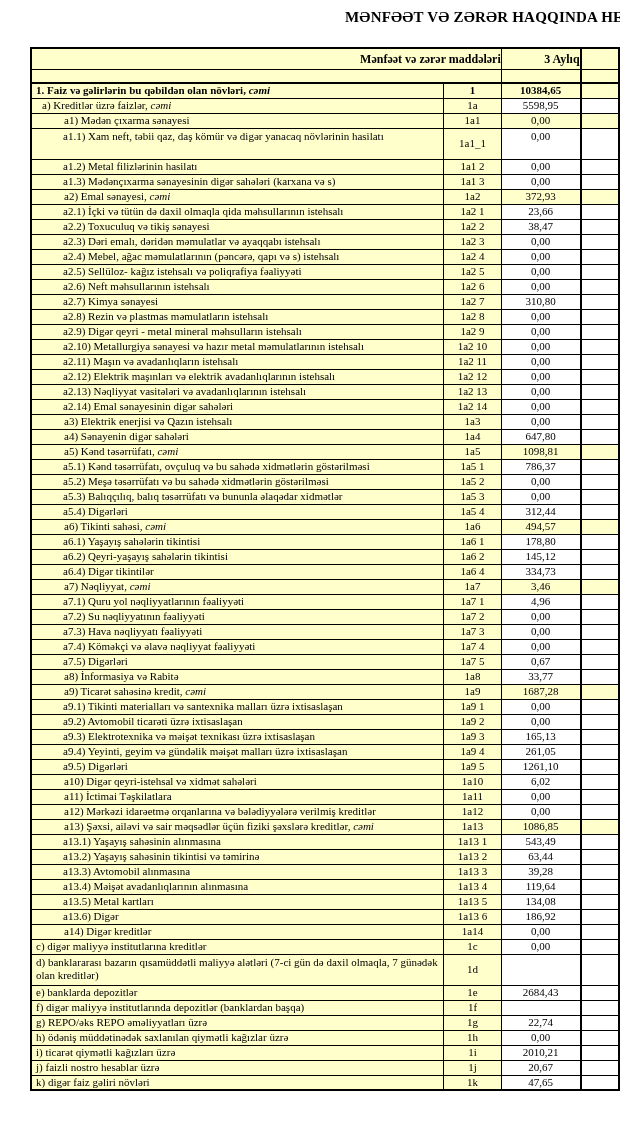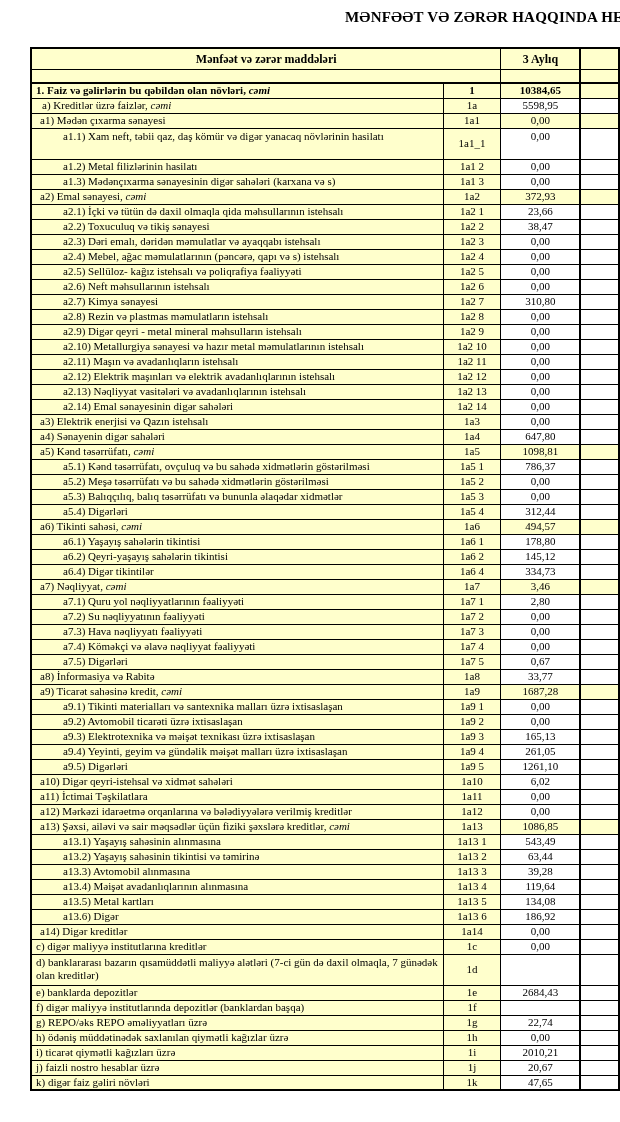--- a/index.html
+++ b/index.html
@@ -17,41 +17,41 @@
     border-collapse:collapse;table-layout:fixed;
     border:2px solid var(--border,#000);
   }
   th,td{
     border:1px solid var(--border,#000);
     font-size:11px;line-height:13px;padding:0;overflow:hidden;
     vertical-align:middle;
   }
   .hdr th{
     height:20px;background:var(--cell-yellow,#ffffcc);
-    font-size:12px;font-weight:bold;text-align:center;
+    font-size:12px;font-weight:bold;text-align:right;
   }
   .spacer td{height:12px;background:var(--cell-yellow,#ffffcc)}
   tbody tr{height:15px}
   tbody tr.tall{height:31px}
   tbody tr:first-child td{border-top:2px solid var(--border,#000)}
   td.lbl{
     background:var(--cell-yellow,#ffffcc);text-align:left;white-space:nowrap;
   }
   tr.tall td.lbl{white-space:normal;vertical-align:top;padding-top:1px}
   tr.tall td.val{vertical-align:top;padding-top:1px}
   td.code{background:var(--cell-yellow,#ffffcc);text-align:center}
   td.val{background:var(--cell-white,#fff);text-align:center}
   td.extra{background:var(--cell-white,#fff)}
   td.yv,th.yv{background:var(--cell-yellow,#ffffcc)}
   .extra,th.extra{border-left:2px solid var(--border,#000)}
   tr.bold td{font-weight:bold}
   td.lbl i{font-style:italic}
   tr.indent-0 td.lbl{padding-left:4px}
   tr.indent-1 td.lbl{padding-left:10px}
-  tr.indent-2 td.lbl{padding-left:8px}
+  tr.indent-2 td.lbl{padding-left:32px}
   tr.indent-3 td.lbl{padding-left:31px}
 </style>
 </head>
 <body>
 
 <h1 class="title">MƏNFƏƏT VƏ ZƏRƏR HAQQINDA HES.</h1>
 
 <table class="pl">
   <colgroup>
     <col style="width:425px">
@@ -266,21 +266,21 @@
   </tr>
       <tr class="r indent-2">
     <td class="lbl">a7) Nəqliyyat, <i>cəmi</i></td>
     <td class="code">1a7</td>
     <td class="val yv">3,46</td>
     <td class="extra yv"></td>
   </tr>
       <tr class="r indent-3">
     <td class="lbl">a7.1) Quru yol nəqliyyatlarının fəaliyyəti</td>
     <td class="code">1a7 1</td>
-    <td class="val">2,80</td>
+    <td class="val">4,96</td>
     <td class="extra"></td>
   </tr>
       <tr class="r indent-3">
     <td class="lbl">a7.2) Su nəqliyyatının fəaliyyəti</td>
     <td class="code">1a7 2</td>
     <td class="val">0,00</td>
     <td class="extra"></td>
   </tr>
       <tr class="r indent-3">
     <td class="lbl">a7.3) Hava nəqliyyatı fəaliyyəti</td>

